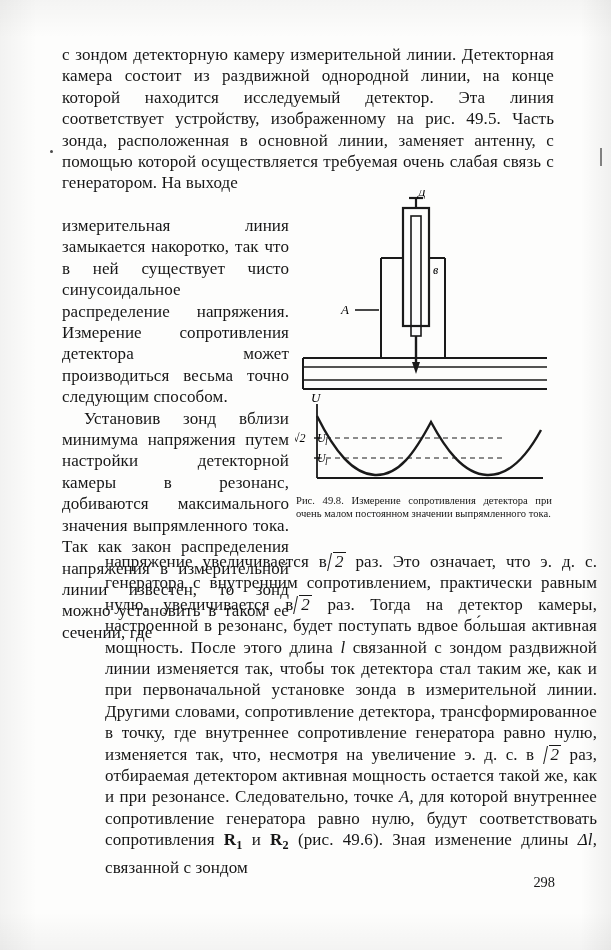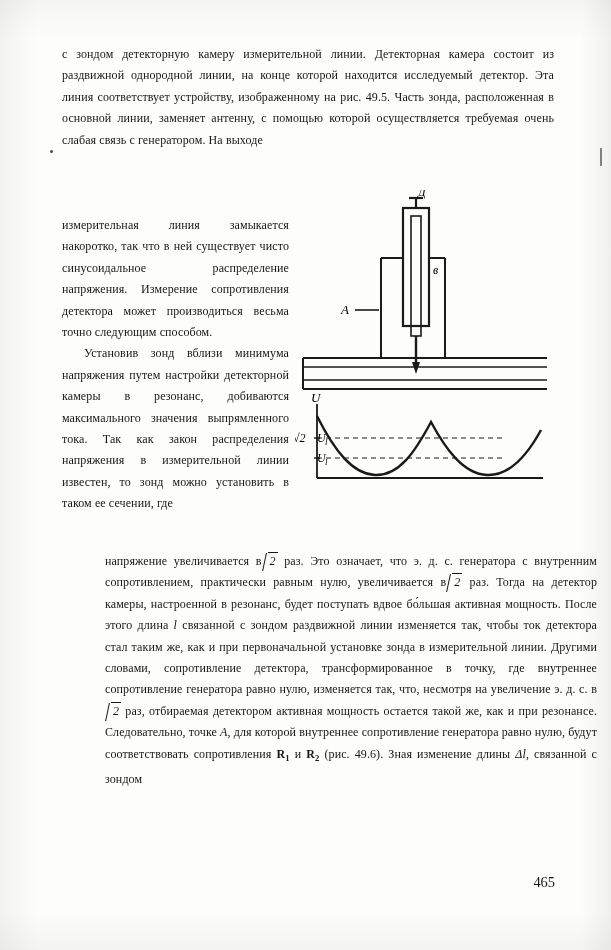--- a/index.html
+++ b/index.html
@@ -35,21 +35,21 @@
     pointer-events: none;
   }
   .text-col {
     position: absolute;
     left: 62px;
     top: 44px;
     width: 492px;
   }
   p.par {
     margin: 0;
-    font-size: 12px;
+    font-size: 17px;
     line-height: 21.4px;
     text-align: justify;
     text-justify: inter-word;
     letter-spacing: 0.1px;
   }
   p.par.indent {
     text-indent: 22px;
   }
   .narrow {
     width: 227px;
@@ -203,19 +203,23 @@
       <text x="30" y="275" font-size="9">l</text>
       <text x="22" y="252" font-size="12">U</text>
       <text x="30" y="255" font-size="9">l</text>
       <text x="-2" y="252" font-size="12" font-style="normal">√2</text>
 
       <line x1="19" y1="248" x2="25" y2="248" stroke="#1a1a1a" stroke-width="1.4"></line>
       <line x1="19" y1="268" x2="25" y2="268" stroke="#1a1a1a" stroke-width="1.4"></line>
     </svg>
   </div>
 
+  <div class="figure-caption">
+    <span class="capnum">Рис. 49.8.</span>
+    <span>Измерение сопротивления детектора при очень малом постоянном значении выпрямленного тока.</span>
+  </div>
 
   <div class="lower-text">
     <p class="par"><span>напряжение увеличивается в</span><span class="sqrt">2</span> <span>раз. Это означает, что э. д. с. генератора с внутренним сопротивлением, практически равным нулю, увеличивается в</span><span class="sqrt">2</span> <span>раз. Тогда на детектор камеры, настроенной в резонанс, будет поступать вдвое бо́льшая активная мощность. После этого длина</span> <i>l</i> <span>связанной с зондом раздвижной линии изменяется так, чтобы ток детектора стал таким же, как и при первоначальной установке зонда в измерительной линии. Другими словами, сопротивление детектора, трансформированное в точку, где внутреннее сопротивление генератора равно нулю, изменяется так, что, несмотря на увеличение э. д. с. в</span> <span class="sqrt">2</span> <span>раз, отбираемая детектором активная мощность остается такой же, как и при резонансе. Следовательно, точке</span> <i>A</i><span>, для которой внутреннее сопротивление генератора равно нулю, будут соответствовать сопротивления</span> <b><span>R</span><sub>1</sub></b> <span>и</span> <b><span>R</span><sub>2</sub></b> <span>(рис. 49.6). Зная изменение длины</span> <i>Δl</i><span>, связанной с зондом</span></p>
   </div>
 
-  <div class="page-number">465</div>
+  <div class="page-number">298</div>
 </div>
 
 </body></html>

